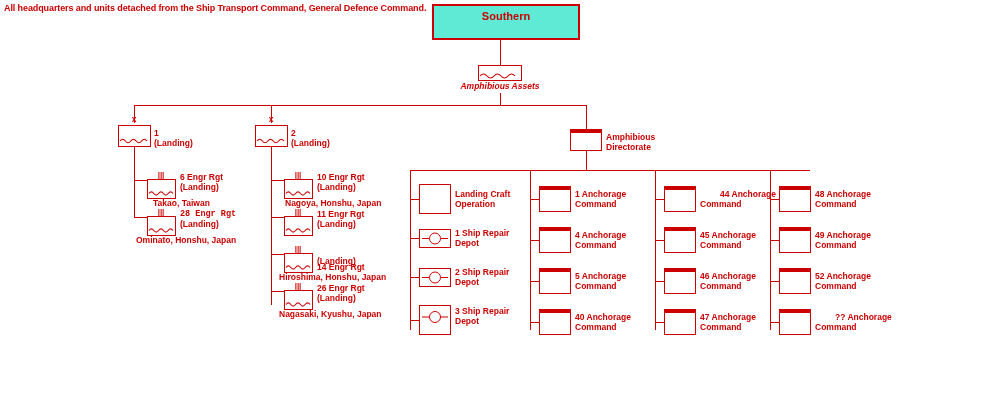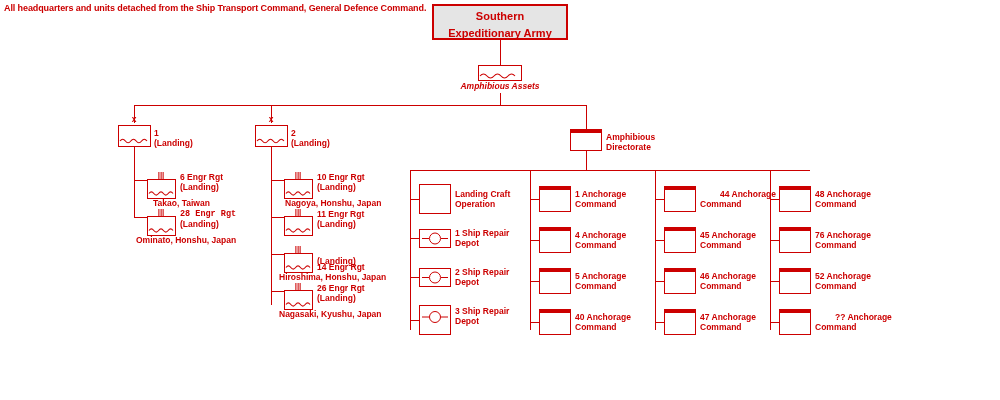--- a/index.html
+++ b/index.html
@@ -28,40 +28,39 @@
 
   .lbl{
     position:absolute;font-size:8.5px;font-weight:bold;color:#cc0000;
     line-height:9.5px;white-space:pre-line;
   }
   .lbl.ital{font-style:italic;font-weight:bold;}
   .lbl.c{text-align:center;}
 
   
   .root{
-    position:absolute;left:432px;top:4px;width:136px;height:36px;
-    border:2px solid #cc0000;background:#e5e5e5;box-sizing:border-box;
+    position:absolute;left:432px;top:4px;width:148px;height:36px;
+    border:2px solid #cc0000;background:#5eead4;box-sizing:border-box;
   }
   .root span{
     display:block;text-align:center;font-size:11px;font-weight:bold;
     color:#cc0000;line-height:13px;padding-top:4px;
   }
 
   
   .sym{position:absolute;}
   svg{display:block;overflow:visible;}
 </style>
 </head>
 <body>
 
 <div class="note">All headquarters and units detached from the Ship Transport Command, General Defence Command.</div>
 
 <div class="root">
   <span>Southern</span>
-  <span>Expeditionary Army</span>
 </div>
 
 <div class="ln v" style="left:500px;top:40px;height:25px;"></div>
 
 <div class="sym" style="left:478px;top:65px;">
   <svg width="44" height="16">
     <rect x="0.5" y="0.5" width="43" height="15" fill="#fff" stroke="#cc0000" stroke-width="1"></rect>
     <path d="M2 11 q3.5 -4 7 0 q3.5 4 7 0 q3.5 -4 7 0 q3.5 4 7 0 q3.5 -4 7 0" fill="none" stroke="#cc0000" stroke-width="1.1"></path>
   </svg>
 </div>
@@ -259,21 +258,21 @@
 <div class="lbl" style="left:700px;top:313px;">47 Anchorage</div>
 <div class="lbl" style="left:700px;top:323px;">Command</div>
 
 <div class="ln h" style="left:770px;top:199px;width:9px;"></div>
 <div class="box topbar" style="left:779px;top:186px;width:32px;height:26px;"></div>
 <div class="lbl" style="left:815px;top:190px;">48 Anchorage</div>
 <div class="lbl" style="left:815px;top:200px;">Command</div>
 
 <div class="ln h" style="left:770px;top:240px;width:9px;"></div>
 <div class="box topbar" style="left:779px;top:227px;width:32px;height:26px;"></div>
-<div class="lbl" style="left:815px;top:231px;">76 Anchorage</div>
+<div class="lbl" style="left:815px;top:231px;">49 Anchorage</div>
 <div class="lbl" style="left:815px;top:241px;">Command</div>
 
 <div class="ln h" style="left:770px;top:281px;width:9px;"></div>
 <div class="box topbar" style="left:779px;top:268px;width:32px;height:26px;"></div>
 <div class="lbl" style="left:815px;top:272px;">52 Anchorage</div>
 <div class="lbl" style="left:815px;top:282px;">Command</div>
 
 <div class="ln h" style="left:770px;top:322px;width:9px;"></div>
 <div class="box topbar" style="left:779px;top:309px;width:32px;height:26px;"></div>
 <div class="lbl" style="left:815px;top:313px;margin-left:20px;">?? Anchorage</div>

